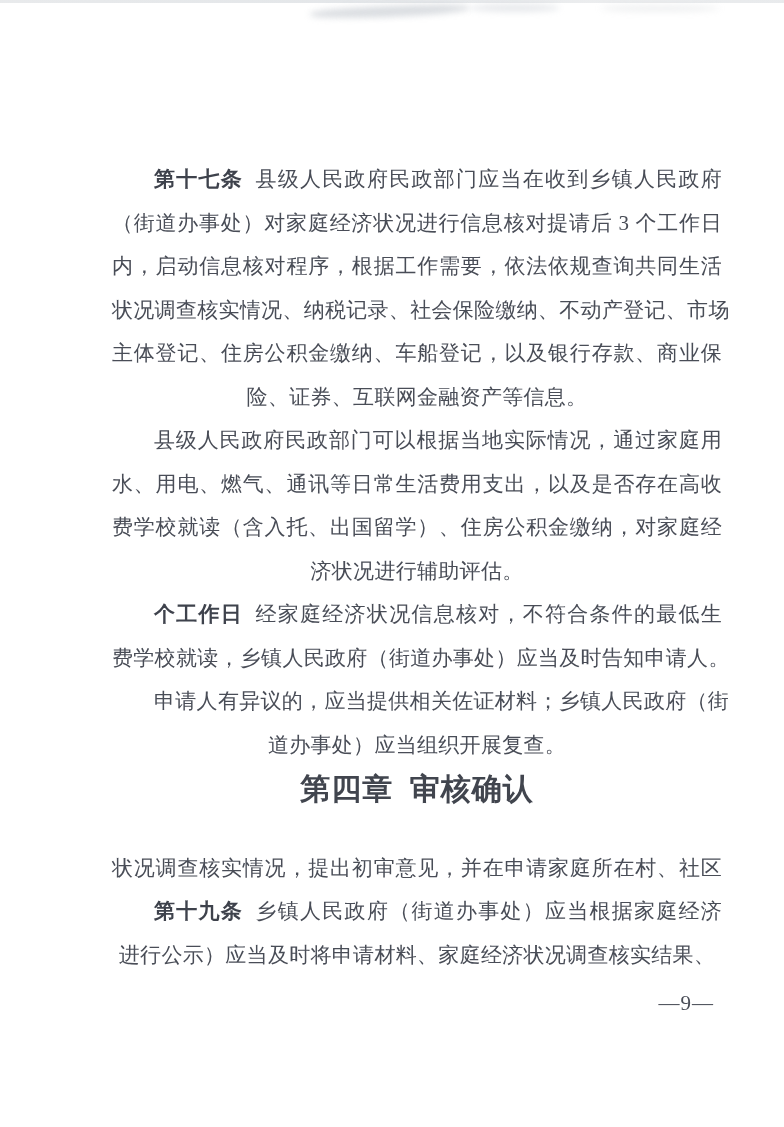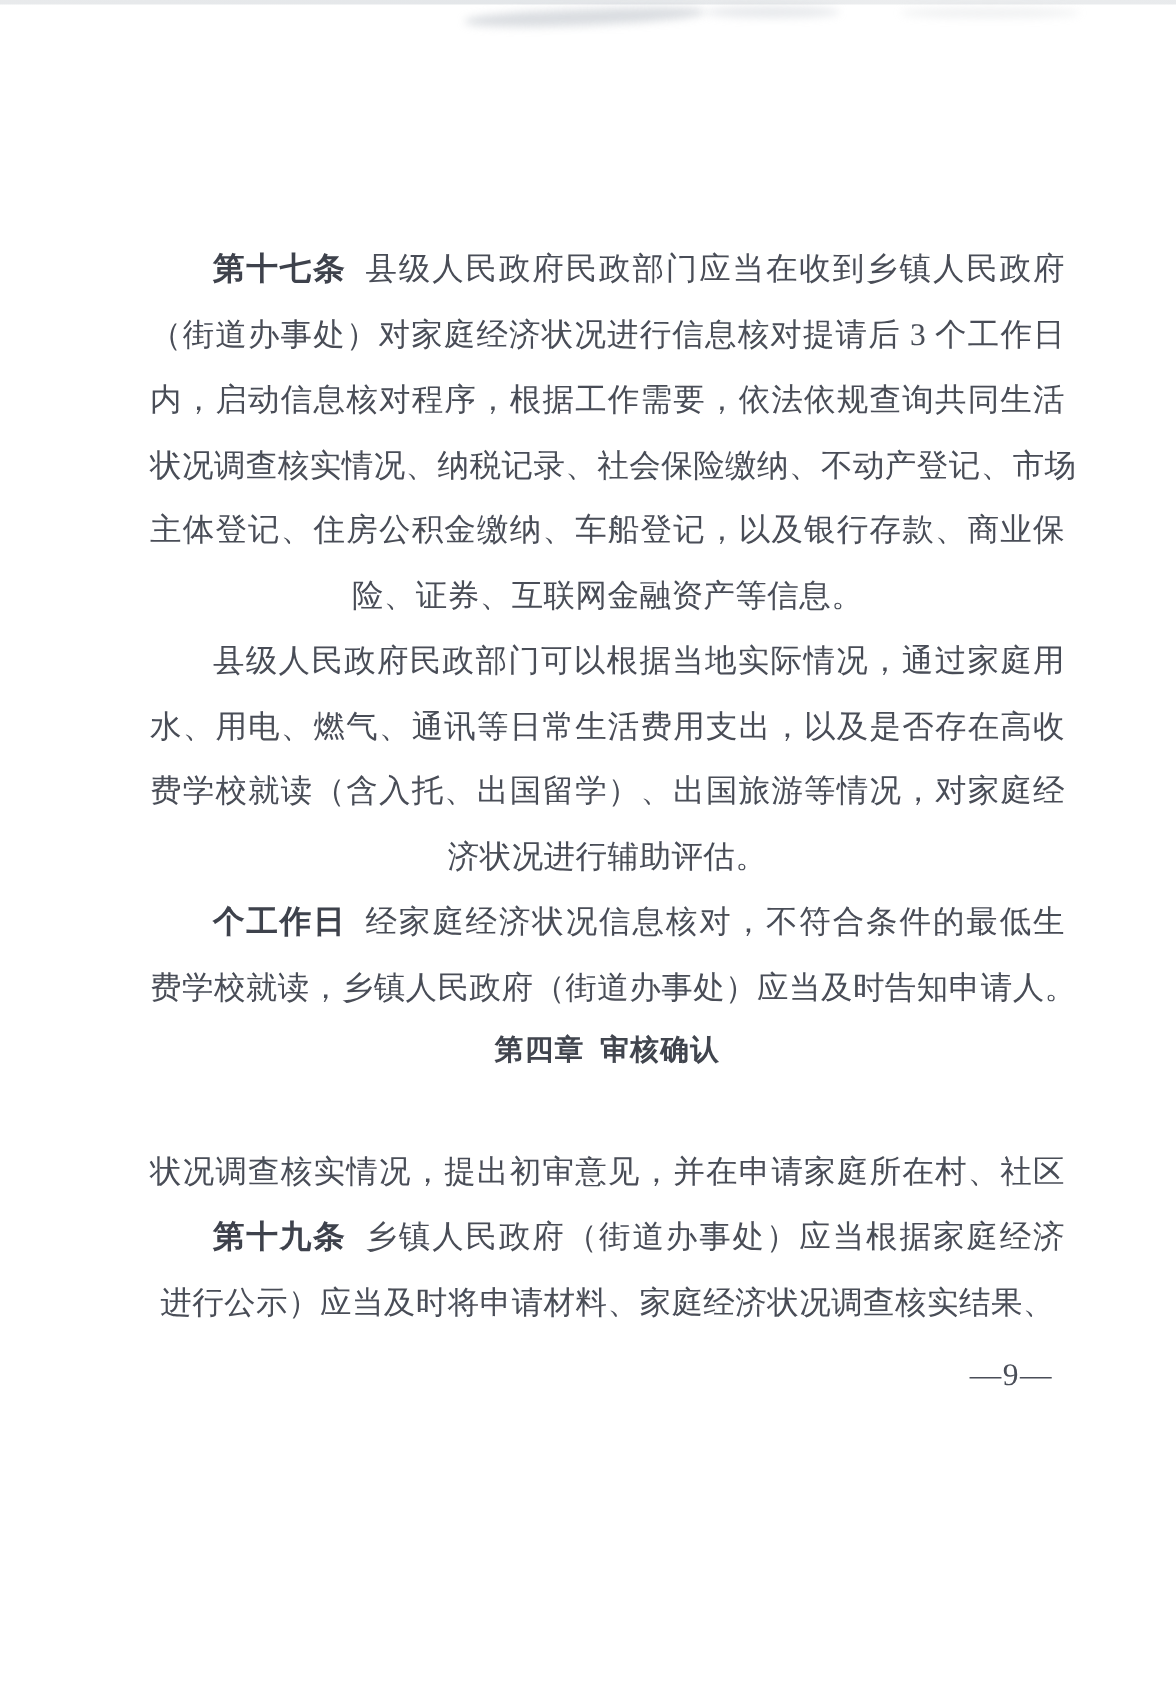--- a/index.html
+++ b/index.html
@@ -47,21 +47,21 @@
     position: absolute;
     top: 5px; left: 600px;
     width: 120px; height: 7px;
     background: rgba(185,190,198,0.22);
     border-radius: 50%;
     filter: blur(3px);
   }
 
   .text-block {
     position: absolute;
-    top: 0; left: 100px;
+    top: 0; left: 112px;
     width: 610px;
     padding-top: 158px;
     font-size: 21px;
     line-height: 43.5px;
     letter-spacing: 0.3px;
   }
   .line {
     text-align: justify;
     text-align-last: justify;
     text-justify: inter-character;
@@ -77,23 +77,23 @@
   }
   .article-no {
     font-weight: bold;
     color: #3e424c;
     margin-right: 0.6em;
   }
   .chapter-heading {
     margin-top: 0;
     margin-bottom: 36px;
     text-align: center;
-    font-family: Liberation Mono, monospace;
+    font-family: Liberation Serif, serif;
     font-weight: bold;
-    font-size: 19px;
+    font-size: 30px;
     color: #41454e;
     line-height: 43.5px;
     letter-spacing: 1px;
   }
   .chapter-heading .chapter-no { margin-right: 0.55em; }
   .page-number {
     margin-top: 5px;
     text-align: right;
     padding-right: 8px;
     font-size: 21px;
@@ -116,29 +116,33 @@
     <div class="line">（街道办事处）对家庭经济状况进行信息核对提请后 3 个工作日</div>
     <div class="line">内，启动信息核对程序，根据工作需要，依法依规查询共同生活</div>
     <div class="line">状况调查核实情况、纳税记录、社会保险缴纳、不动产登记、市场</div>
     <div class="line">主体登记、住房公积金缴纳、车船登记，以及银行存款、商业保</div>
     <div class="line-last">险、证券、互联网金融资产等信息。</div>
   </div>
 
   <div>
     <div class="line line-first">县级人民政府民政部门可以根据当地实际情况，通过家庭用</div>
     <div class="line">水、用电、燃气、通讯等日常生活费用支出，以及是否存在高收</div>
-    <div class="line">费学校就读（含入托、出国留学）、出国旅游等情况，对家庭经</div>
+    <div class="line">费学校就读（含入托、出国留学）、住房公积金缴纳，对家庭经</div>
     <div class="line-last">济状况进行辅助评估。</div>
   </div>
 
   <div>
     <div class="line line-first"><span class="article-no">个工作日</span><span>经家庭经济状况信息核对，不符合条件的最低生</span></div>
     <div class="line-last">费学校就读，乡镇人民政府（街道办事处）应当及时告知申请人。</div>
   </div>
 
+  <div>
+    <div class="line line-first">申请人有异议的，应当提供相关佐证材料；乡镇人民政府（街</div>
+    <div class="line-last">道办事处）应当组织开展复查。</div>
+  </div>
 
   <div class="chapter-heading"><span class="chapter-no">第四章</span><span>审核确认</span></div>
 
   <div>
     <div class="line">状况调查核实情况，提出初审意见，并在申请家庭所在村、社区</div>
     <div class="line line-first"><span class="article-no">第十九条</span><span>乡镇人民政府（街道办事处）应当根据家庭经济</span></div>
     <div class="line-last">进行公示）应当及时将申请材料、家庭经济状况调查核实结果、</div>
   </div>
 
   <div class="page-number">—9—</div>

